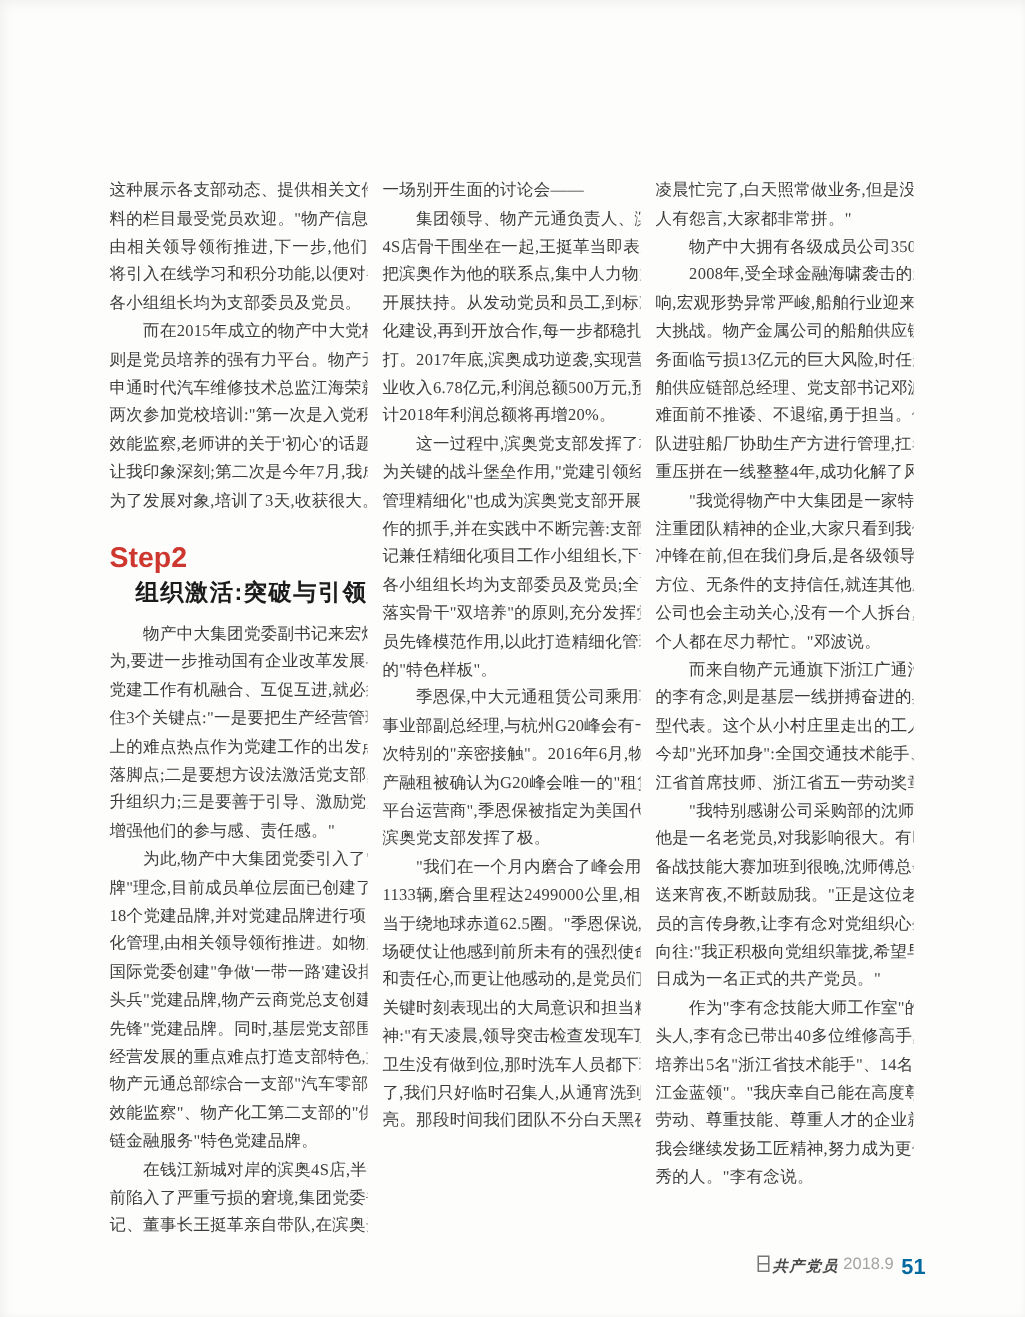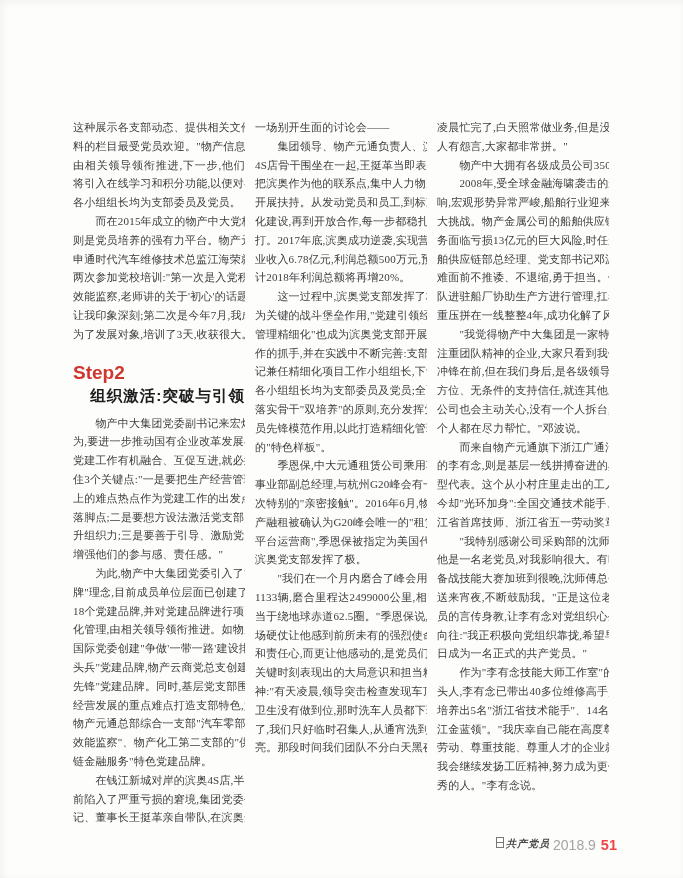--- a/index.html
+++ b/index.html
@@ -42,25 +42,25 @@
   }
   .logo-mark::after{
     content:"";position:absolute;left:0;right:0;top:4px;height:1px;background:#777;
   }
   .logo-text{
     font-size:10px;color:#4a4a4a;font-style:italic;font-weight:bold;
     letter-spacing:1px;margin-right:3px;
     font-family:"Liberation Serif","DejaVu Serif",serif;
   }
   .issue{
-    font-size:14px;color:#a3a3a3;margin-right:5px;
+    font-size:11px;color:#a3a3a3;margin-right:5px;
     font-family:"Liberation Sans","DejaVu Sans",sans-serif;
   }
   .pageno{
-    font-size:14.5px;color:#ef4444;font-weight:bold;
+    font-size:14.5px;color:#0369a1;font-weight:bold;
     font-family:"Liberation Sans","DejaVu Sans",sans-serif;
   }
 </style>
 </head>
 <body>
 
 <div id="columns">
     <div class="col">
       <div class="ln">这种展示各支部动态、提供相关文件资</div>
       <div class="ln">料的栏目最受党员欢迎。"物产信息公司</div>

